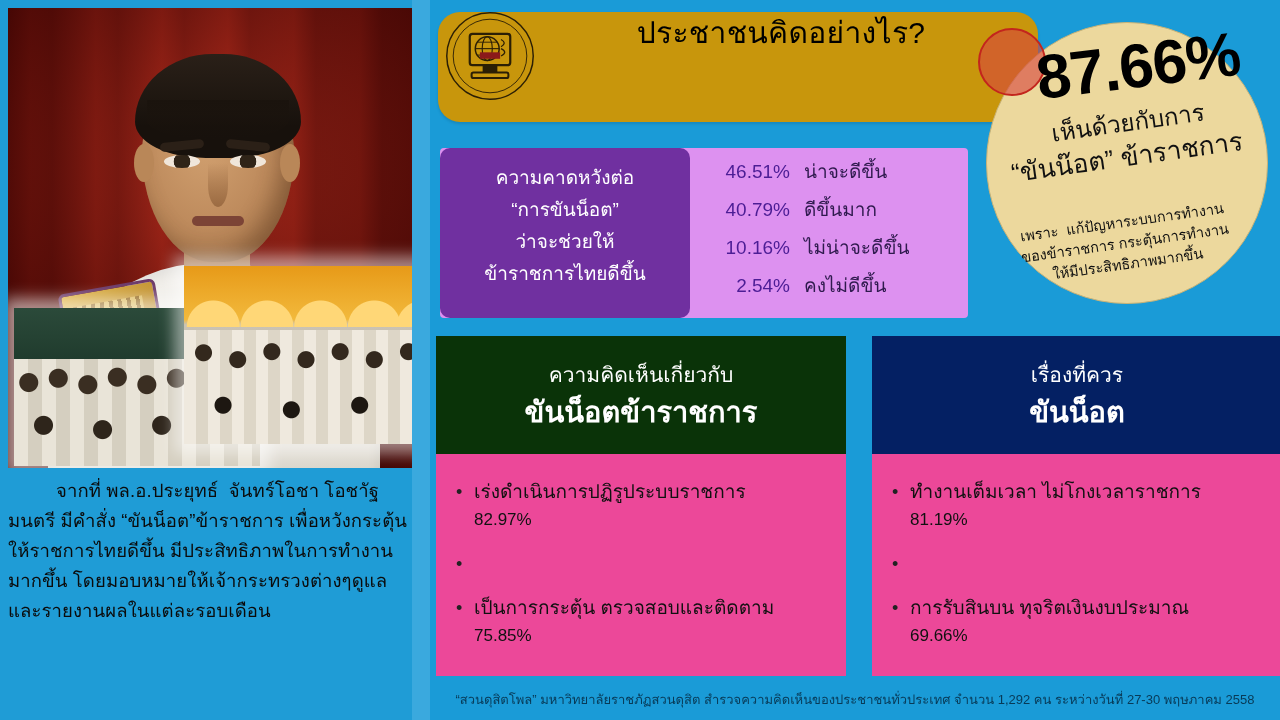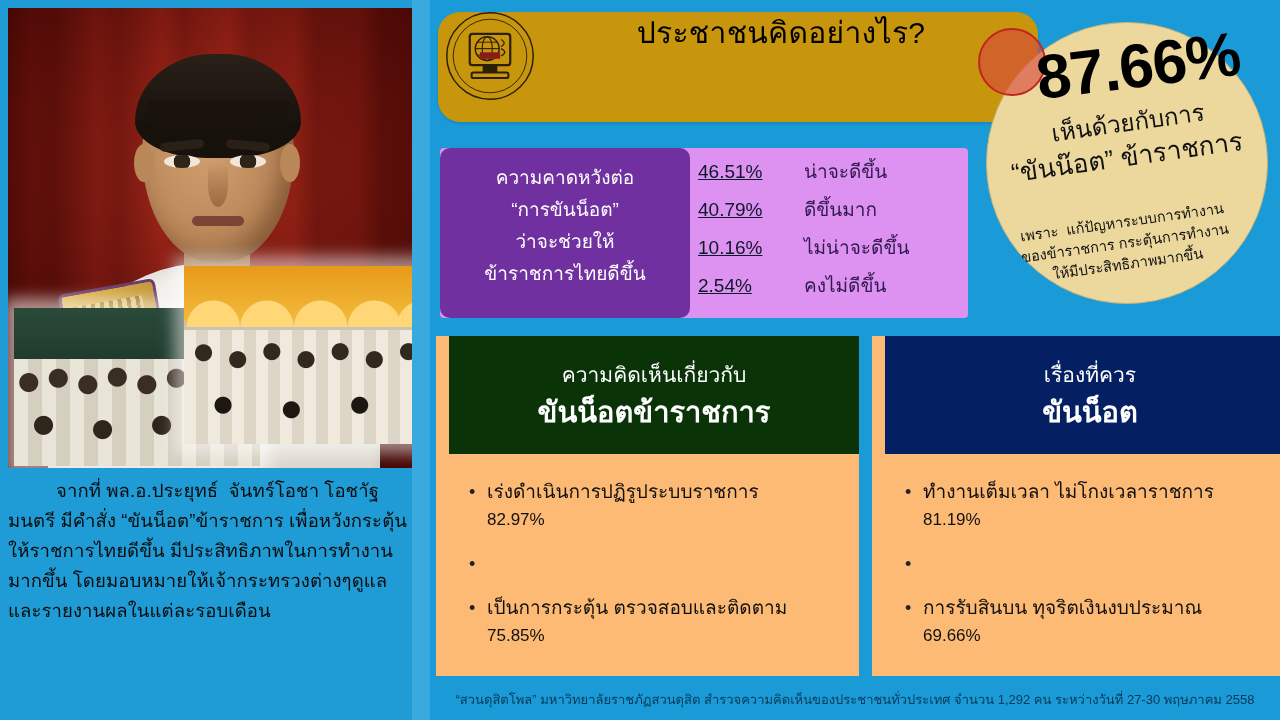--- a/index.html
+++ b/index.html
@@ -340,35 +340,34 @@
   }
   .exp-row {
     display: flex;
     align-items: baseline;
     height: 38px;
     color: #2a1648;
     font-size: 19px;
   }
   .exp-row .pct {
     width: 92px;
+    text-align: right;
     padding-right: 14px;
     font-weight: 500;
-    color: #0f172a;
-    text-decoration: underline;
+    color: #4c1d95;
   }
   .exp-row .lbl { color: #2f1a4e; }
 
   
   .panel {
     position: absolute;
     top: 336px;
     width: 410px;
     height: 340px;
-    background: #fdba74;
-    padding-left: 13px;
+    background: #ec4899;
   }
   .panel.left  { left: 6px; }
   .panel.right { left: 442px; }
   .panel-head {
     height: 118px;
     color: #fff;
     text-align: center;
     padding-top: 24px;
     box-sizing: border-box;
   }

